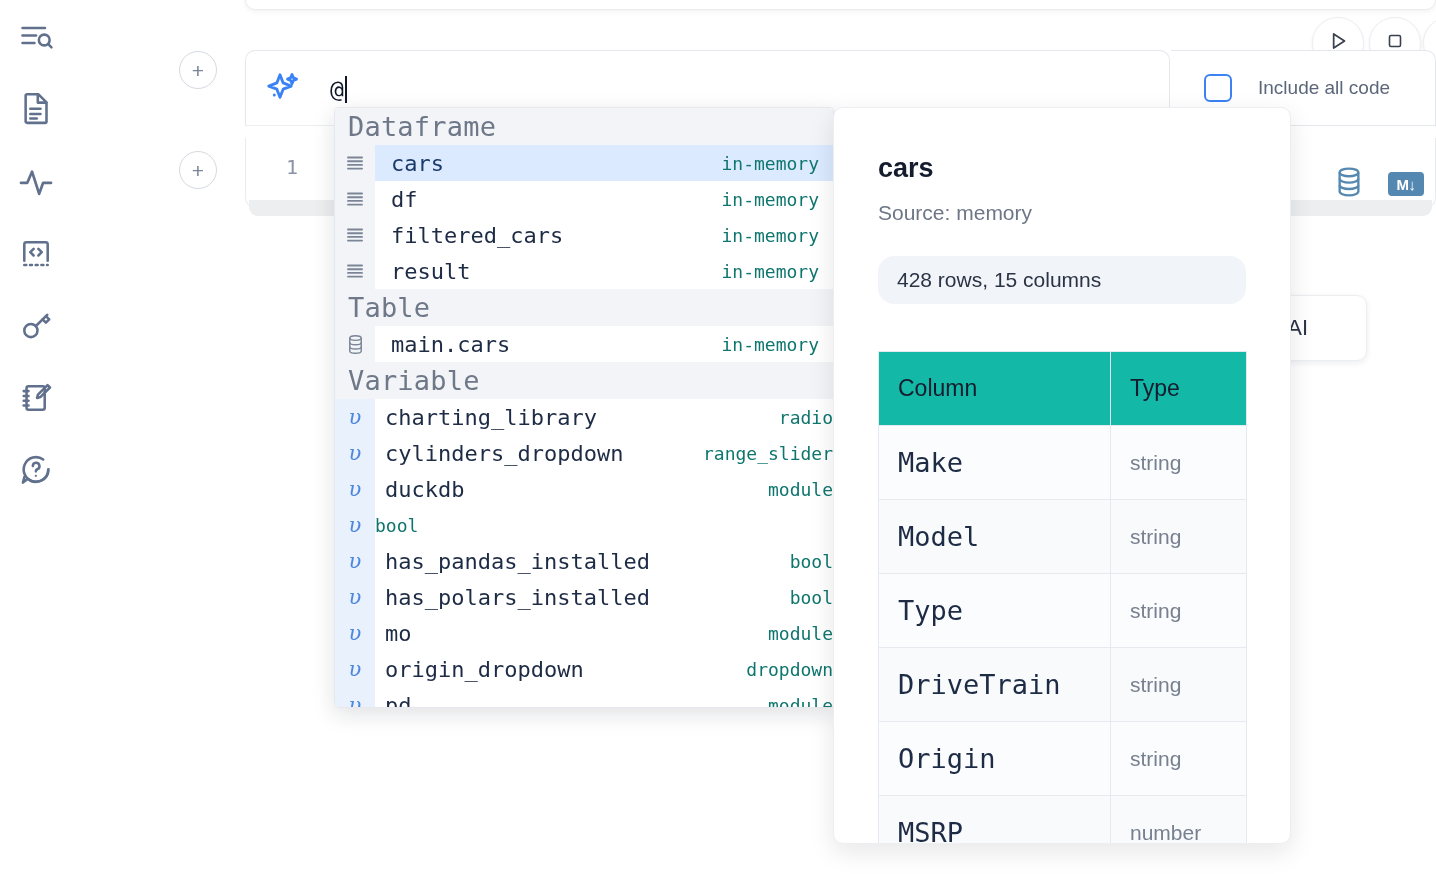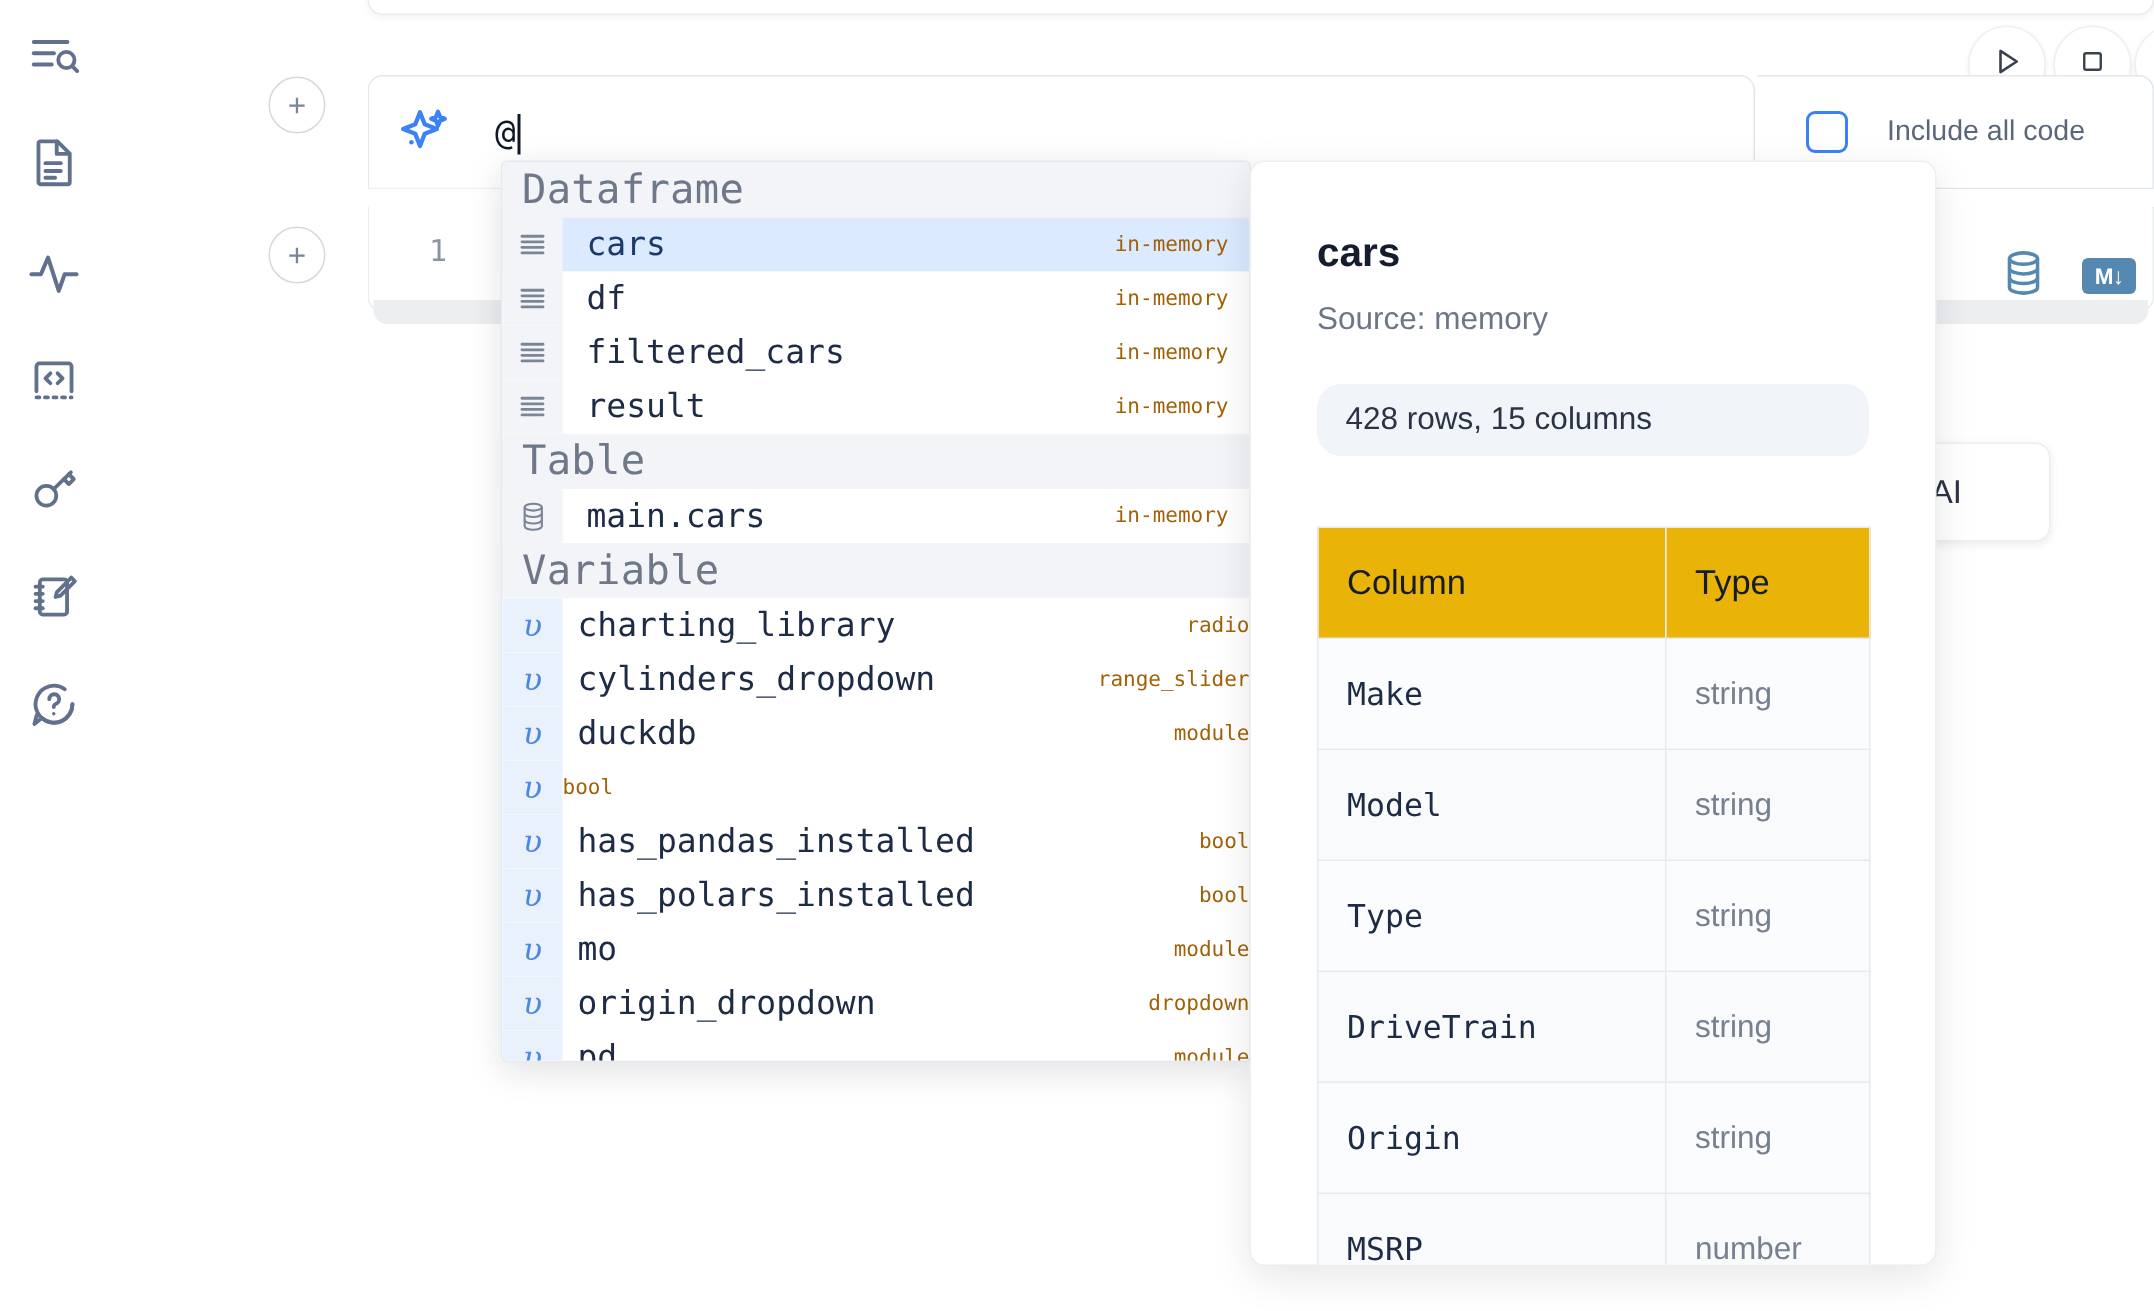--- a/index.html
+++ b/index.html
@@ -128,21 +128,21 @@
     align-items: center; justify-content: center; color: #7b8596; background: #f2f4f7;
   }
   .ac-row.var .ic { background: #e9f1fd; color: #4d87e0; font-style: italic;
     font-family: "DejaVu Serif", serif; font-size: 21px; }
   .ac-row .nm {
     flex: 1; padding-left: 16px; font-size: 22px; color: #1d2b45;
     white-space: nowrap; overflow: hidden;
   }
   .ac-row.selected .nm { color: #1b3a6b; }
   .ac-row .ty {
-    font-size: 14px; color: #a16207; padding-right: 14px; white-space: nowrap;
+    font-size: 18px; color: #0f766e; padding-right: 14px; white-space: nowrap;
   }
   .ac-row.var .nm { padding-left: 10px; }
   .ac-row.var .ty { padding-right: 0; }
 
   
   .preview {
     position: absolute; left: 833px; top: 107px; width: 458px; height: 737px;
     background: #ffffff; border: 1px solid #eceef2; border-radius: 10px;
     box-shadow: 0 8px 26px rgba(16,24,40,0.10);
     z-index: 6; overflow: hidden;
@@ -156,23 +156,23 @@
     font-size: 21px; color: #2b3445;
   }
   .pv-table {
     position: absolute; left: 44px; top: 243px; width: 368px;
     border-collapse: collapse; table-layout: fixed;
   }
   .pv-table th, .pv-table td {
     border: 1px solid #e5e9f0; height: 74px; text-align: left; padding-left: 19px;
     vertical-align: middle;
   }
-  .pv-table th { background: #eab308; font-size: 23px; color: #141c2e; font-weight: normal; }
+  .pv-table th { background: #14b8a6; font-size: 23px; color: #141c2e; font-weight: normal; }
   .pv-table td.col {
-    font-family: "DejaVu Sans Mono", monospace; font-size: 21px; color: #1d2b45;
+    font-family: "DejaVu Sans Mono", monospace; font-size: 27px; color: #1d2b45;
     background: #fbfcfe;
   }
   .pv-table td.typ { font-size: 21px; color: #77808f; background: #fbfcfe; }
   .pv-table tr:nth-child(even) td { background: #f8fafc; }
   .pv-col-1 { width: 232px; }
   .pv-col-2 { width: 136px; }
 </style>
 </head>
 <body>
 

